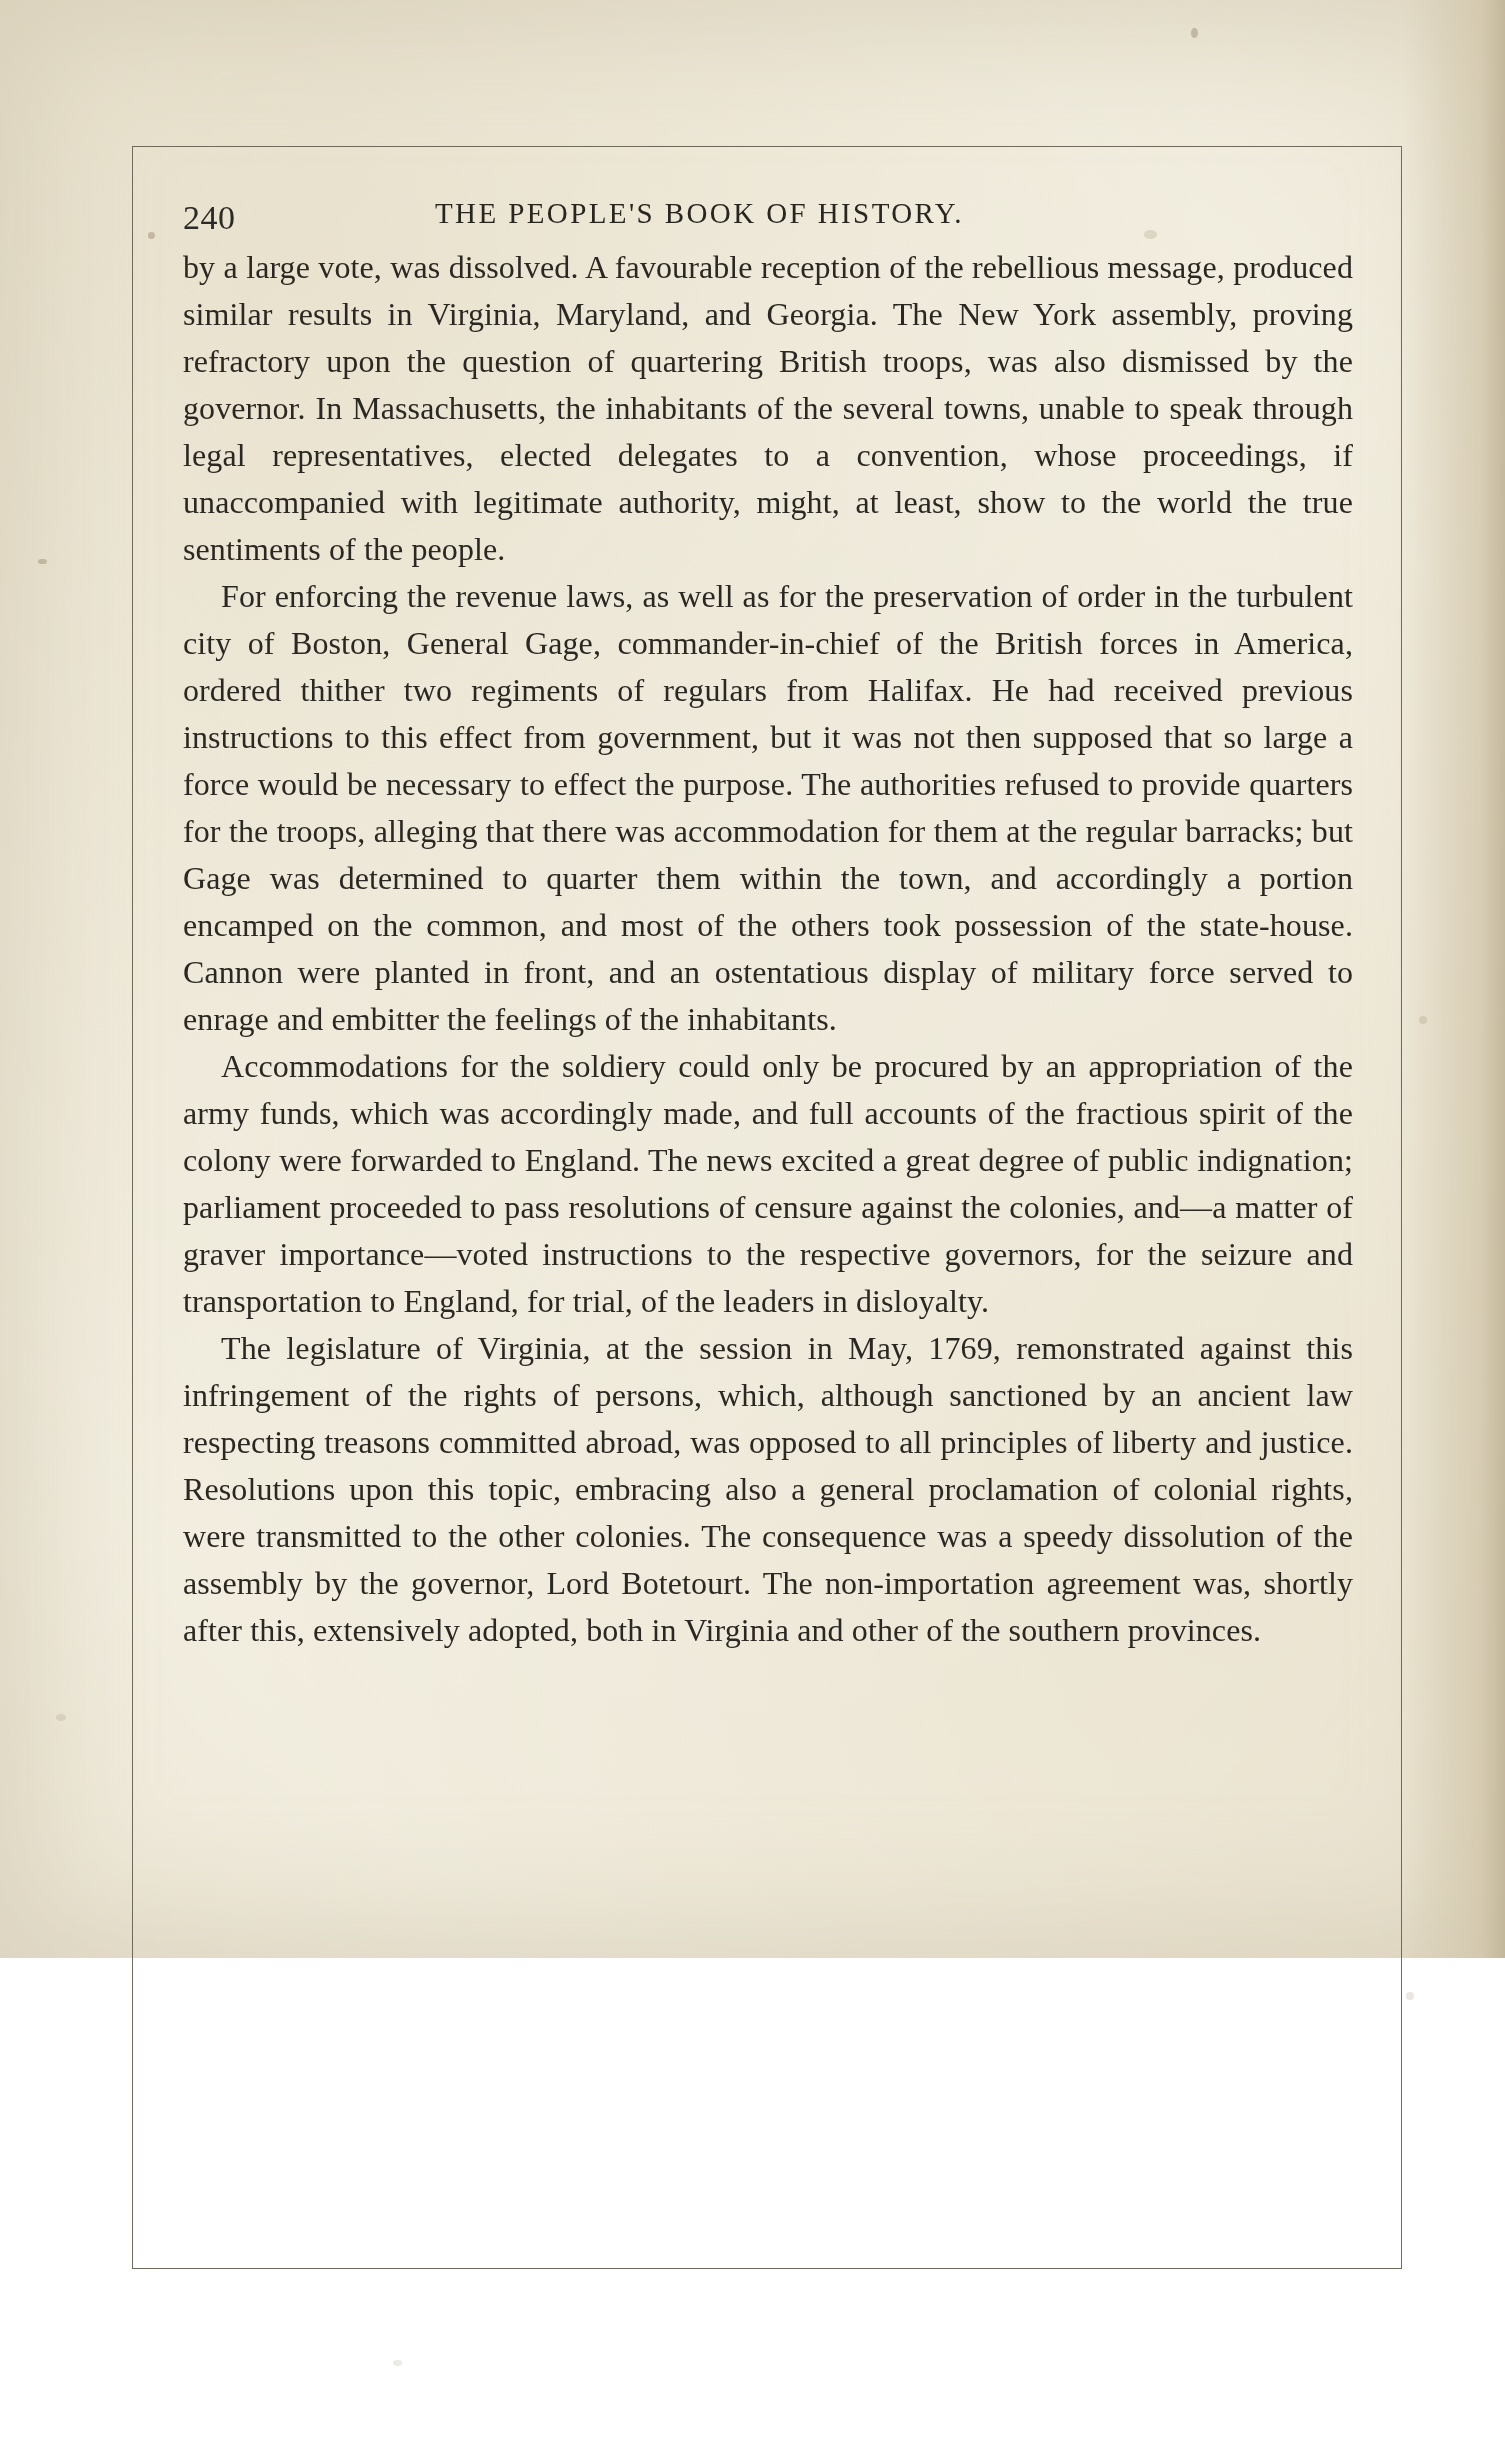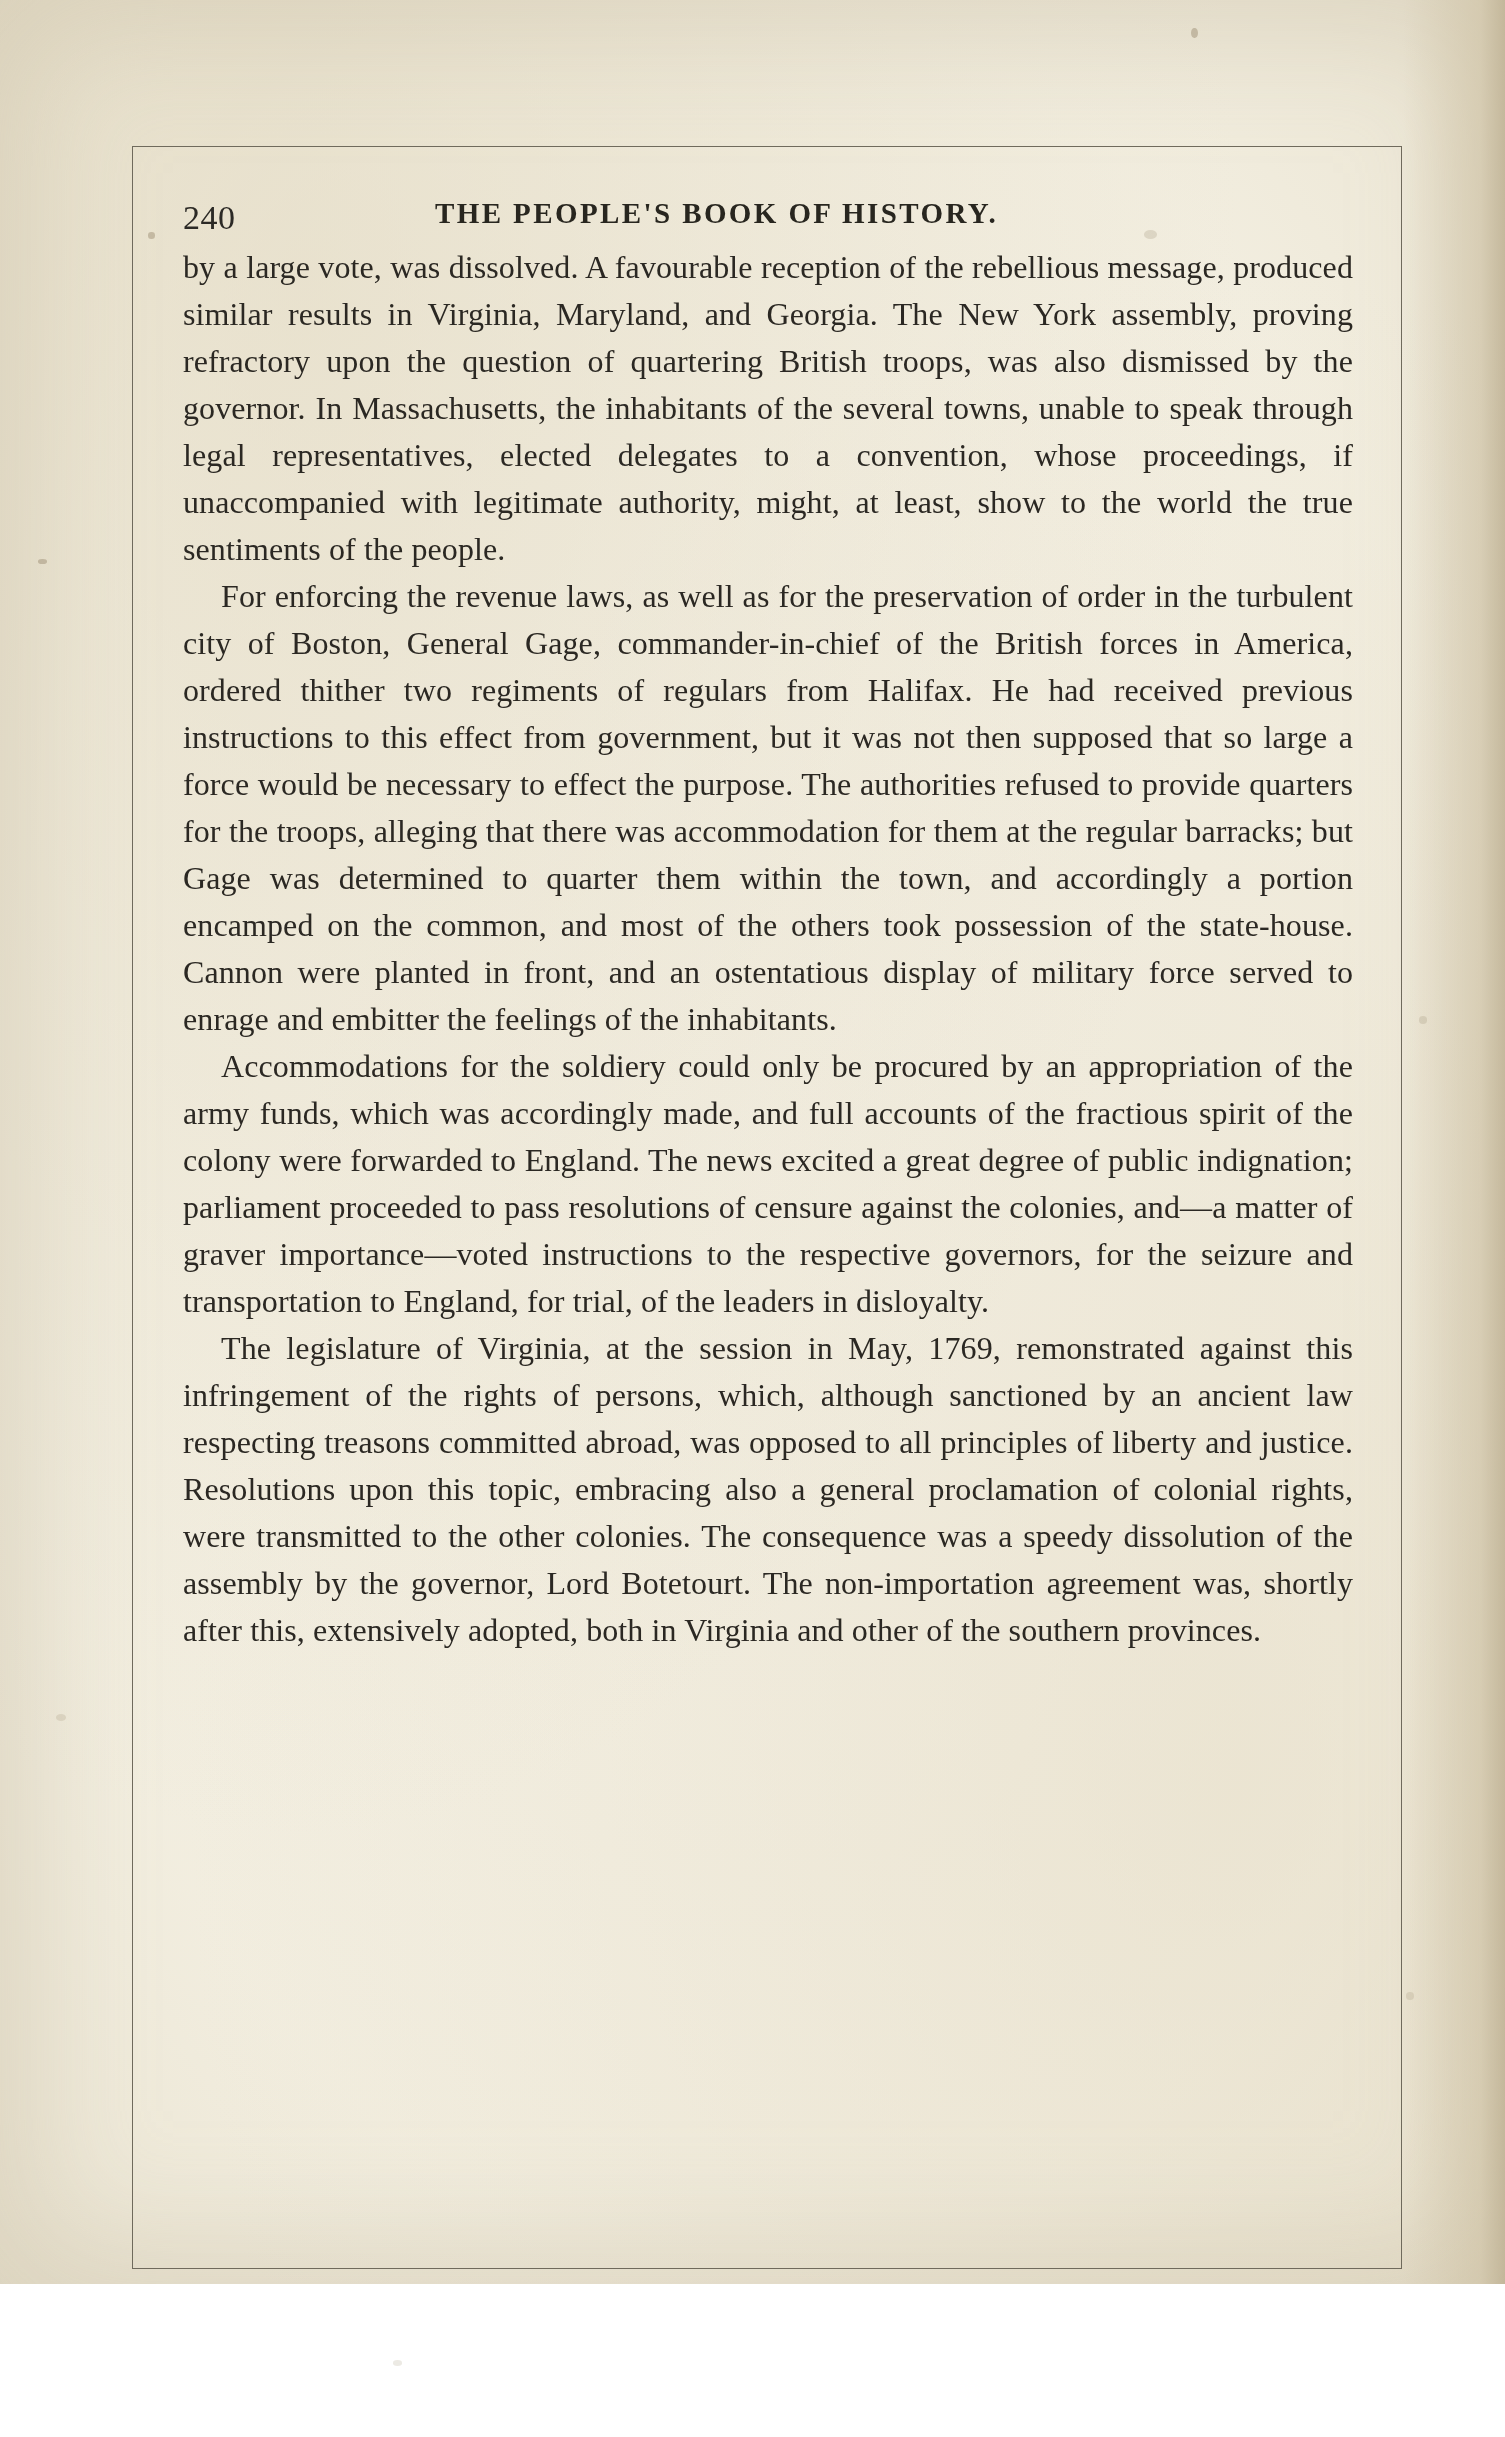--- a/index.html
+++ b/index.html
@@ -10,21 +10,21 @@
   body {
     width: 1506px;
     height: 2438px;
     overflow: hidden;
     font-family: "Liberation Serif", serif;
   }
 
   #page {
     position: relative;
     width: 1506px;
-    height: 2284px;
+    height: 1958px;
     background: #f3efe2;
     background-image:
       radial-gradient(ellipse at 20% 12%, rgba(225,216,192,0.55) 0%, rgba(243,239,226,0) 55%),
       radial-gradient(ellipse at 82% 78%, rgba(228,219,196,0.5) 0%, rgba(243,239,226,0) 60%),
       radial-gradient(ellipse at 50% 50%, rgba(246,243,233,0.8) 0%, rgba(238,232,214,0.25) 70%, rgba(224,215,191,0.45) 100%);
   }
 
   
   #vignette {
     position: absolute;
@@ -74,21 +74,21 @@
     color: #2c2a26;
   }
   .running-head {
     position: absolute;
     left: 252px;
     top: 13px;
     font-size: 29px;
     letter-spacing: 2.4px;
     color: #28261f;
     white-space: nowrap;
-    font-weight: 700;
+    font-weight: 400;
   }
 
   .body-text {
   }
 
   p.para {
     margin: 0 0 0 0;
     font-size: 32px;
     line-height: 47px;
     color: #2b2823;

